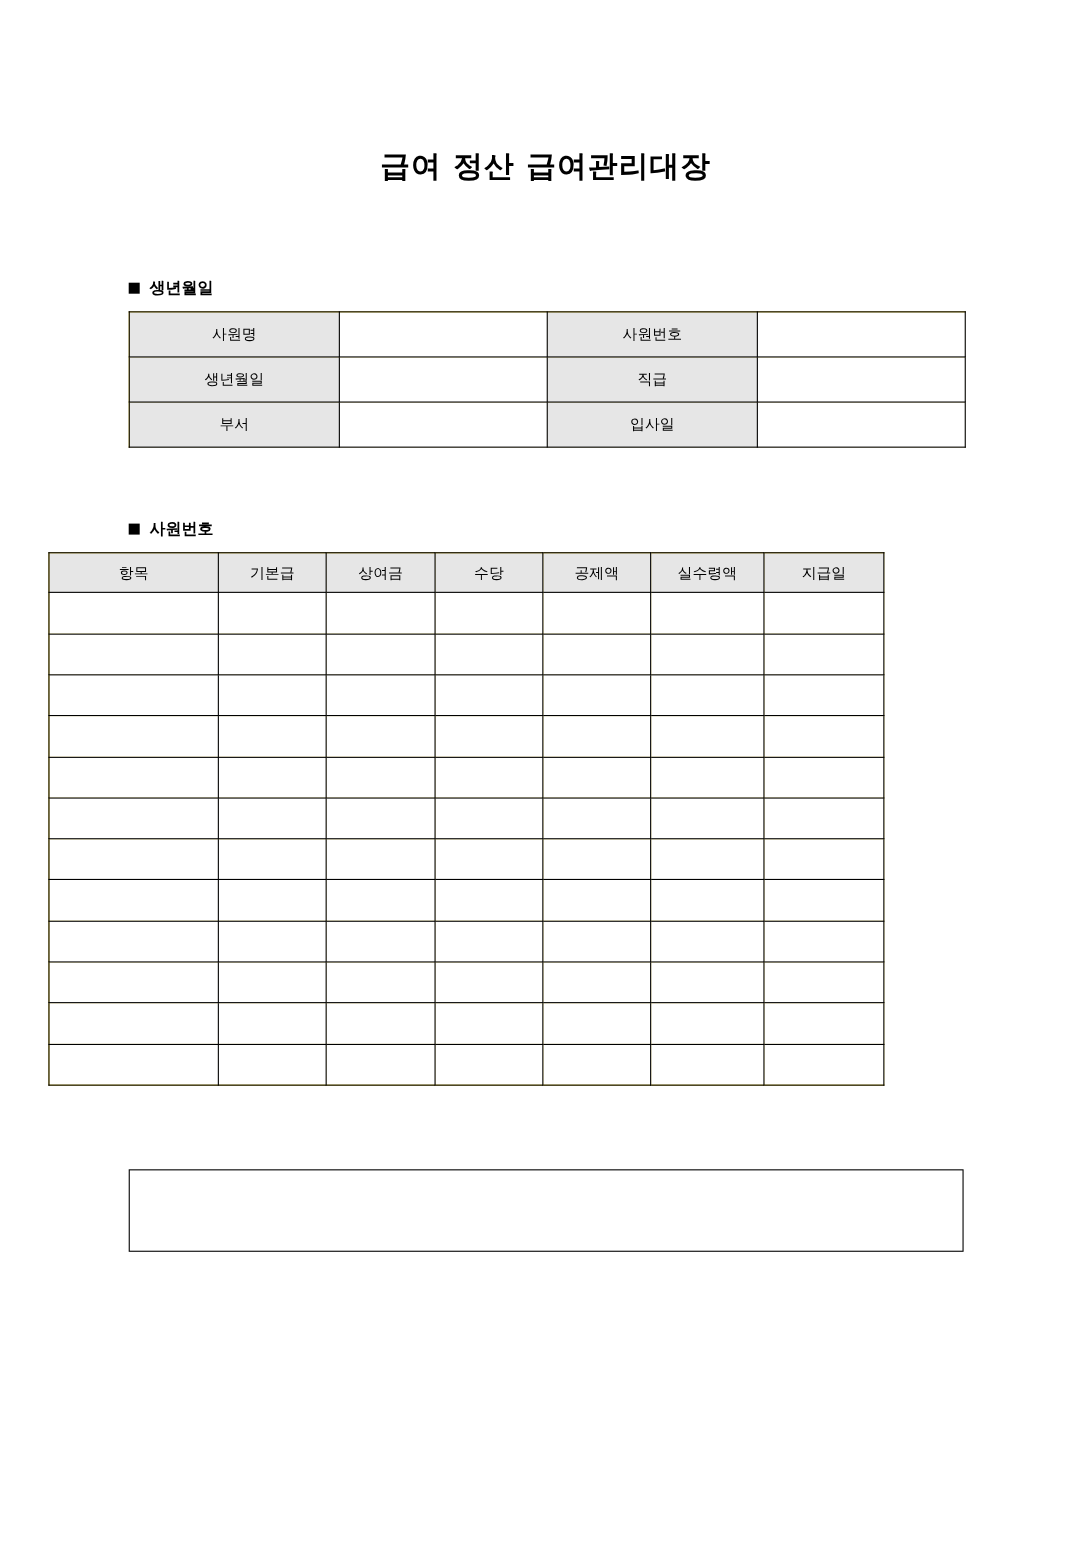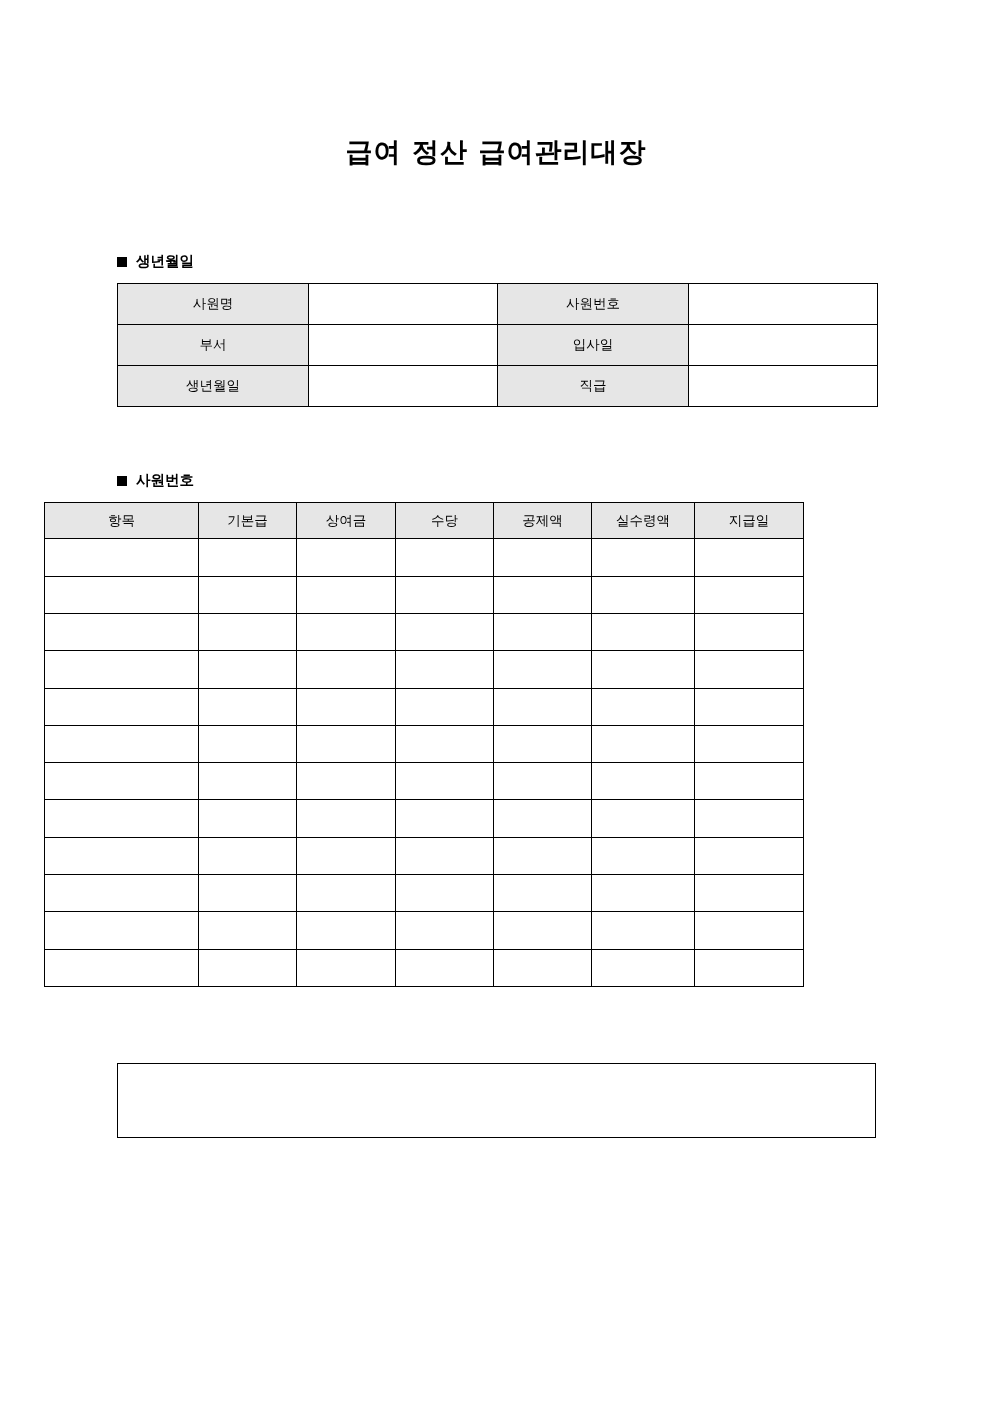--- a/index.html
+++ b/index.html
@@ -133,29 +133,29 @@
 
   <table class="doc-table" id="employee-info-table">
     <tbody>
       <tr>
         <td class="shaded lbl">사원명</td>
         <td class="blank val"></td>
         <td class="shaded lbl">사원번호</td>
         <td class="blank val"></td>
       </tr>
       <tr>
-        <td class="shaded lbl">부서</td>
-        <td class="blank val"></td>
-        <td class="shaded lbl">입사일</td>
+        <td class="shaded lbl">생년월일</td>
+        <td class="blank val"></td>
+        <td class="shaded lbl">직급</td>
         <td class="blank val"></td>
       </tr>
       <tr>
-        <td class="shaded lbl">생년월일</td>
-        <td class="blank val"></td>
-        <td class="shaded lbl">직급</td>
+        <td class="shaded lbl">부서</td>
+        <td class="blank val"></td>
+        <td class="shaded lbl">입사일</td>
         <td class="blank val"></td>
       </tr>
     </tbody>
   </table>
 
   <div class="gap-tbl-to-s2"></div>
 
   <div class="section-heading">
     <span class="bullet-sq"></span>
     <span>사원번호</span>

